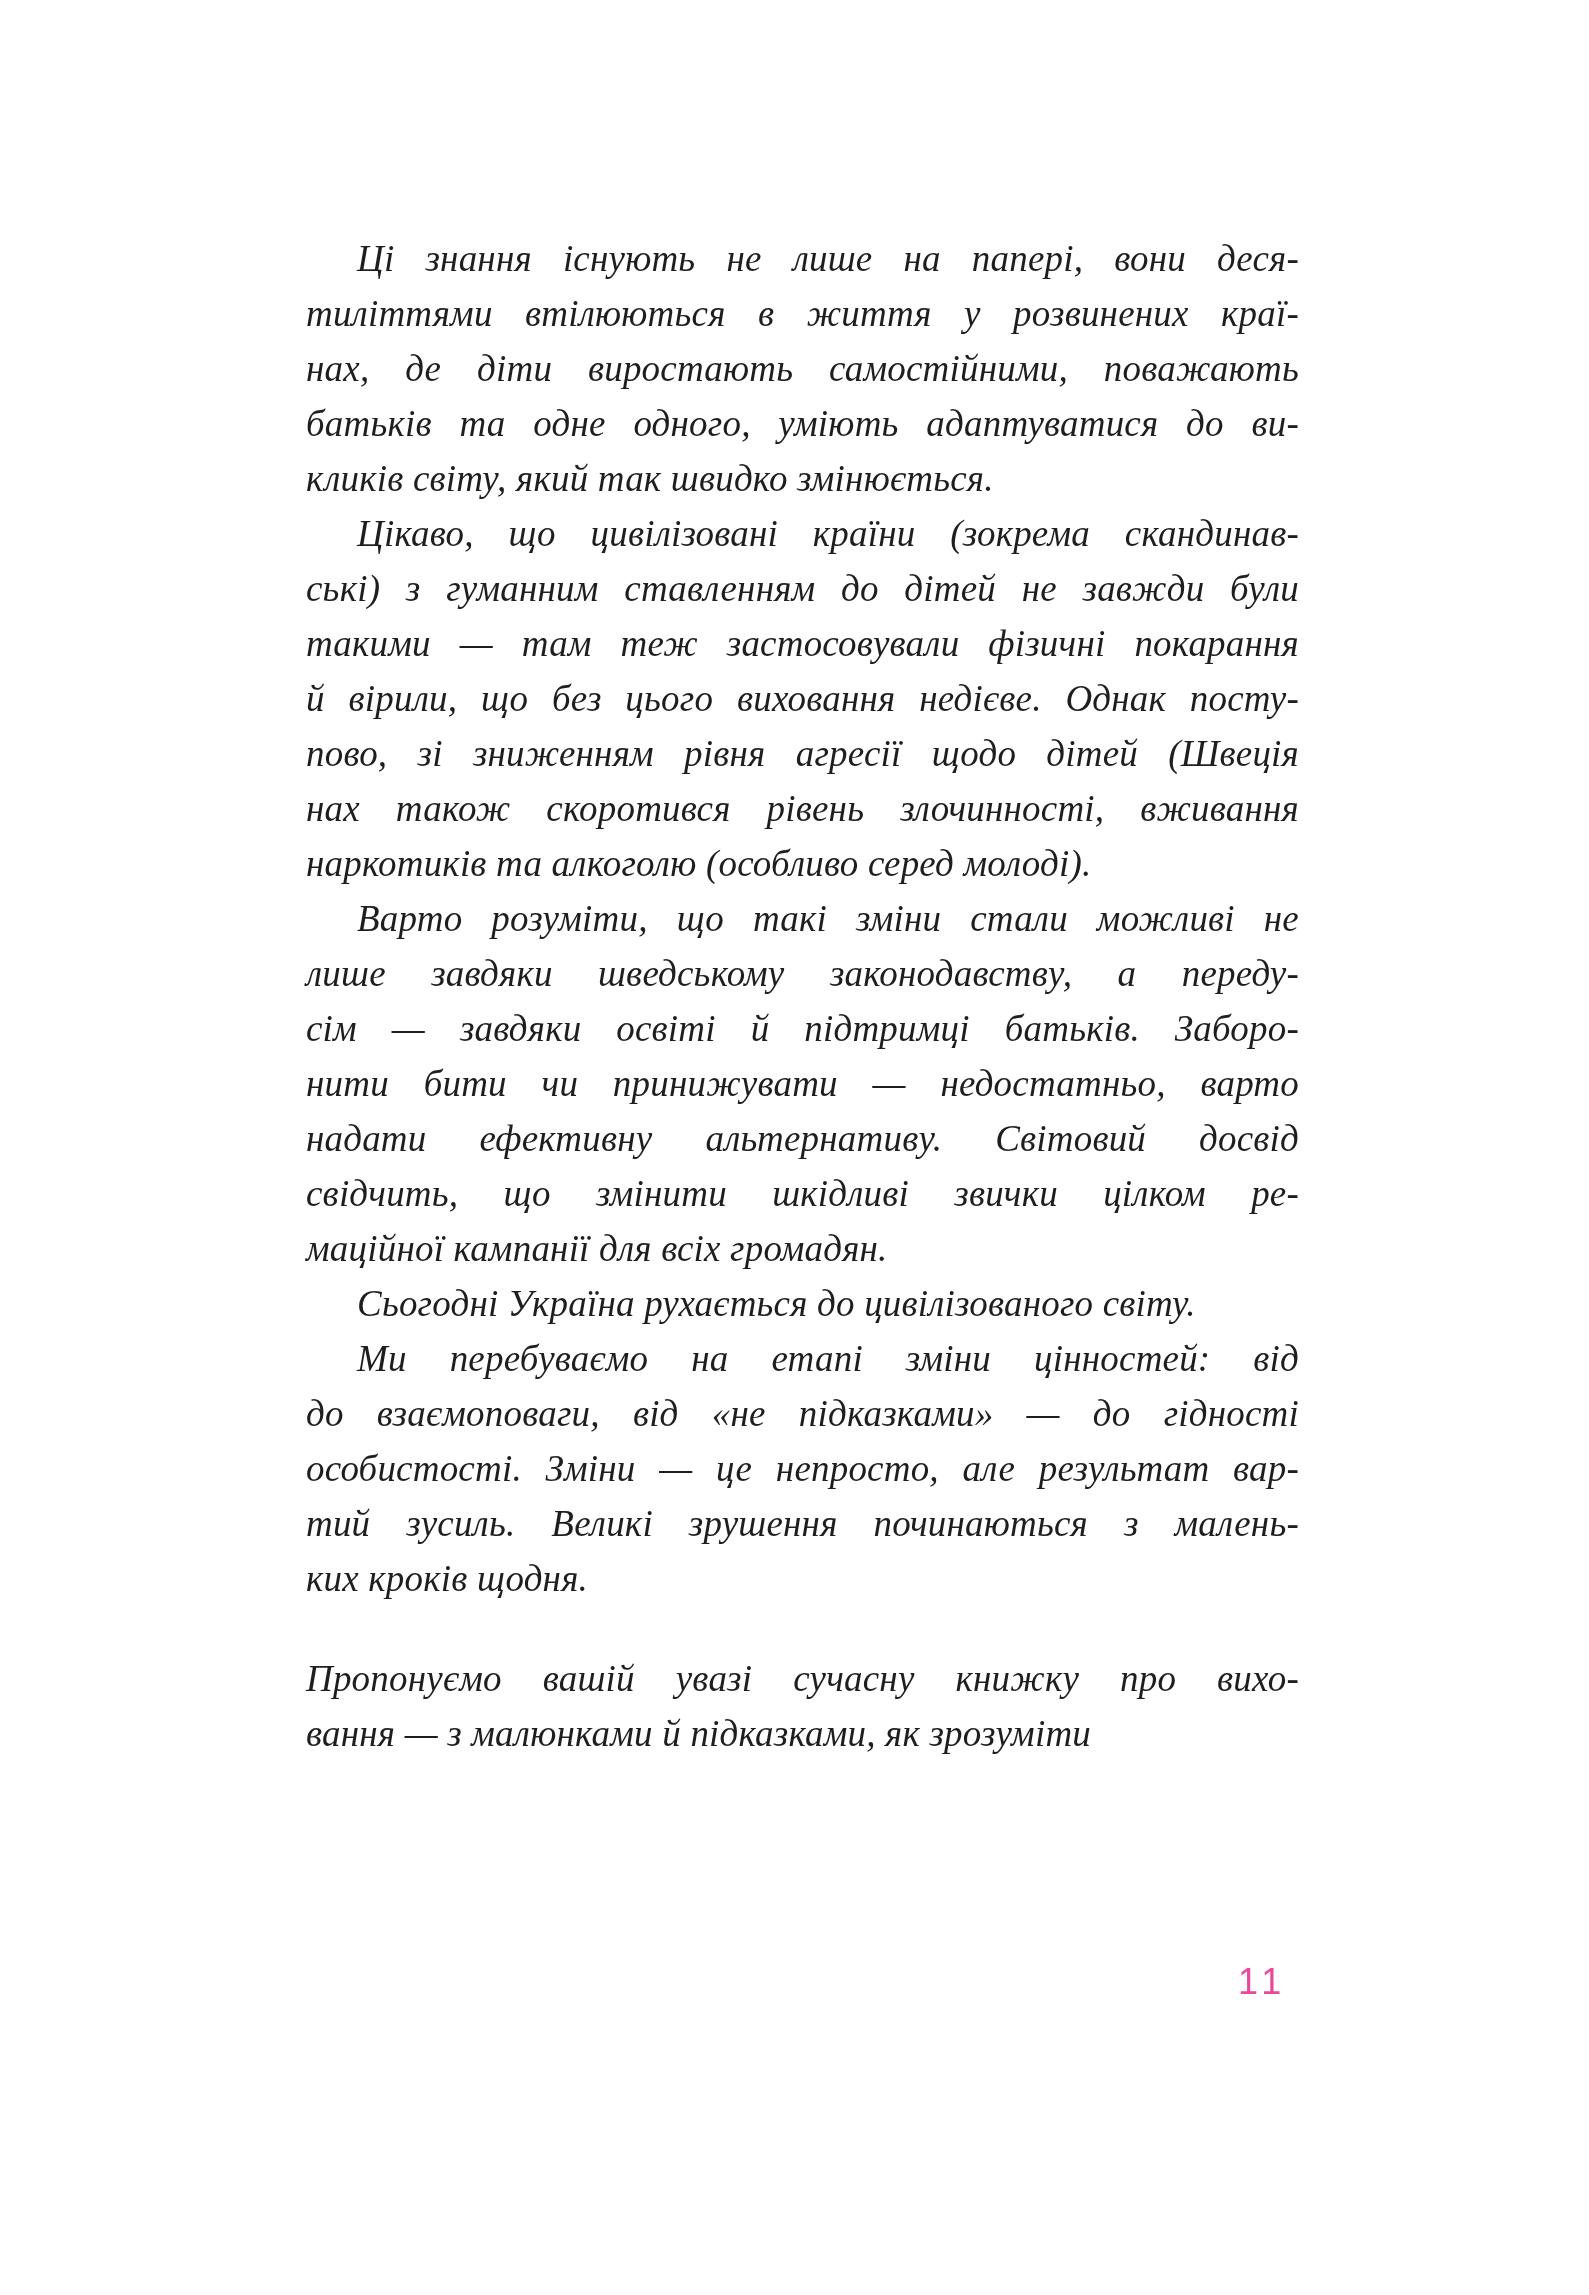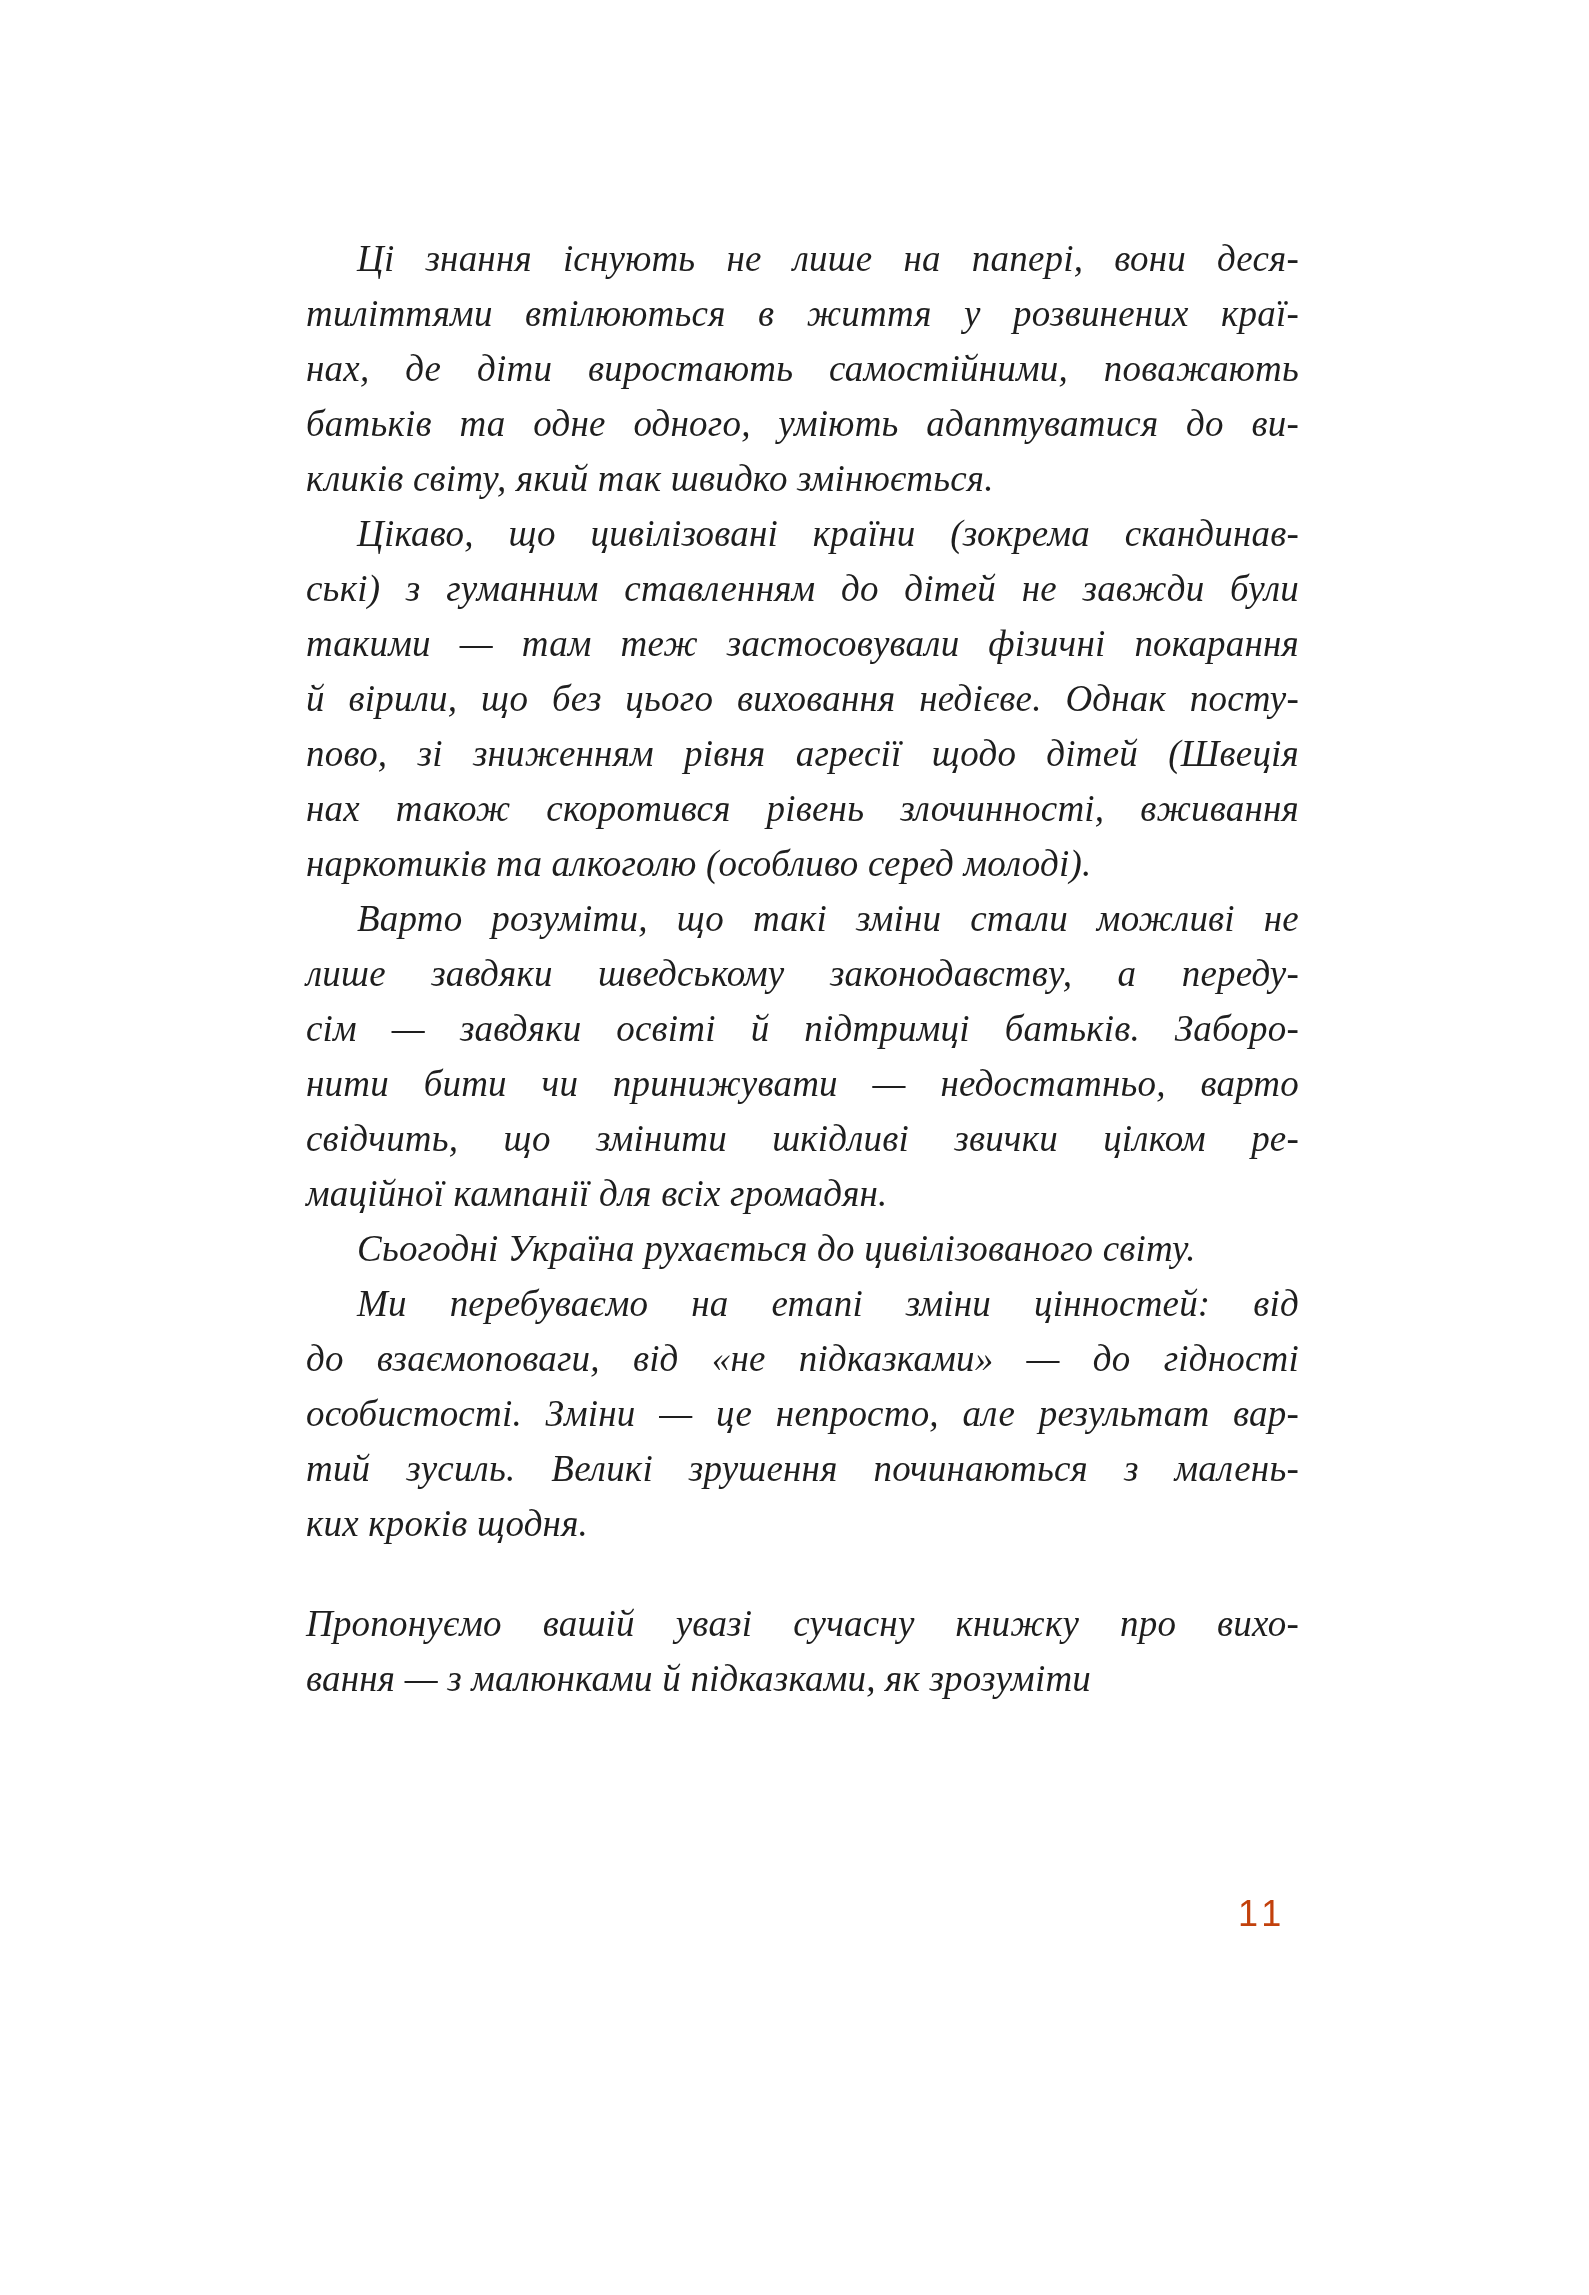--- a/index.html
+++ b/index.html
@@ -45,26 +45,26 @@
   }
   .line.last {
     text-align-last: left;
   }
   .line.first-indent {
     text-indent: 51px;
   }
   .page-number {
     position: absolute;
     left: 1238px;
-    top: 1896px;
+    top: 1964px;
     font-family: "Liberation Sans", "DejaVu Sans", sans-serif;
     font-size: 36px;
     line-height: 1;
     letter-spacing: 5.8px;
-    color: #c2410c;
+    color: #ec4899;
   }
 </style>
 </head>
 <body>
 
 <div class="book-page">
   <div class="body-text">
       <div class="paragraph">
         <div class="line first-indent">Ці знання існують не лише на папері, вони деся-</div>
         <div class="line">тиліттями втілюються в життя у розвинених краї-</div>
@@ -79,20 +79,21 @@
         <div class="line">й вірили, що без цього виховання недієве. Однак посту-</div>
         <div class="line">пово, зі зниженням рівня агресії щодо дітей (Швеція</div>
         <div class="line">нах також скоротився рівень злочинності, вживання</div>
         <div class="line last">наркотиків та алкоголю (особливо серед молоді).</div>
       </div>
       <div class="paragraph">
         <div class="line first-indent">Варто розуміти, що такі зміни стали можливі не</div>
         <div class="line">лише завдяки шведському законодавству, а переду-</div>
         <div class="line">сім — завдяки освіті й підтримці батьків. Заборо-</div>
         <div class="line">нити бити чи принижувати — недостатньо, варто</div>
+        <div class="line">надати ефективну альтернативу. Світовий досвід</div>
         <div class="line">свідчить, що змінити шкідливі звички цілком ре-</div>
         <div class="line last">маційної кампанії для всіх громадян.</div>
       </div>
       <div class="paragraph">
         <div class="line last first-indent">Сьогодні Україна рухається до цивілізованого світу.</div>
       </div>
       <div class="paragraph">
         <div class="line first-indent">Ми перебуваємо на етапі зміни цінностей: від</div>
         <div class="line">до взаємоповаги, від «не підказками» — до гідності</div>
         <div class="line">особистості. Зміни — це непросто, але результат вар-</div>

